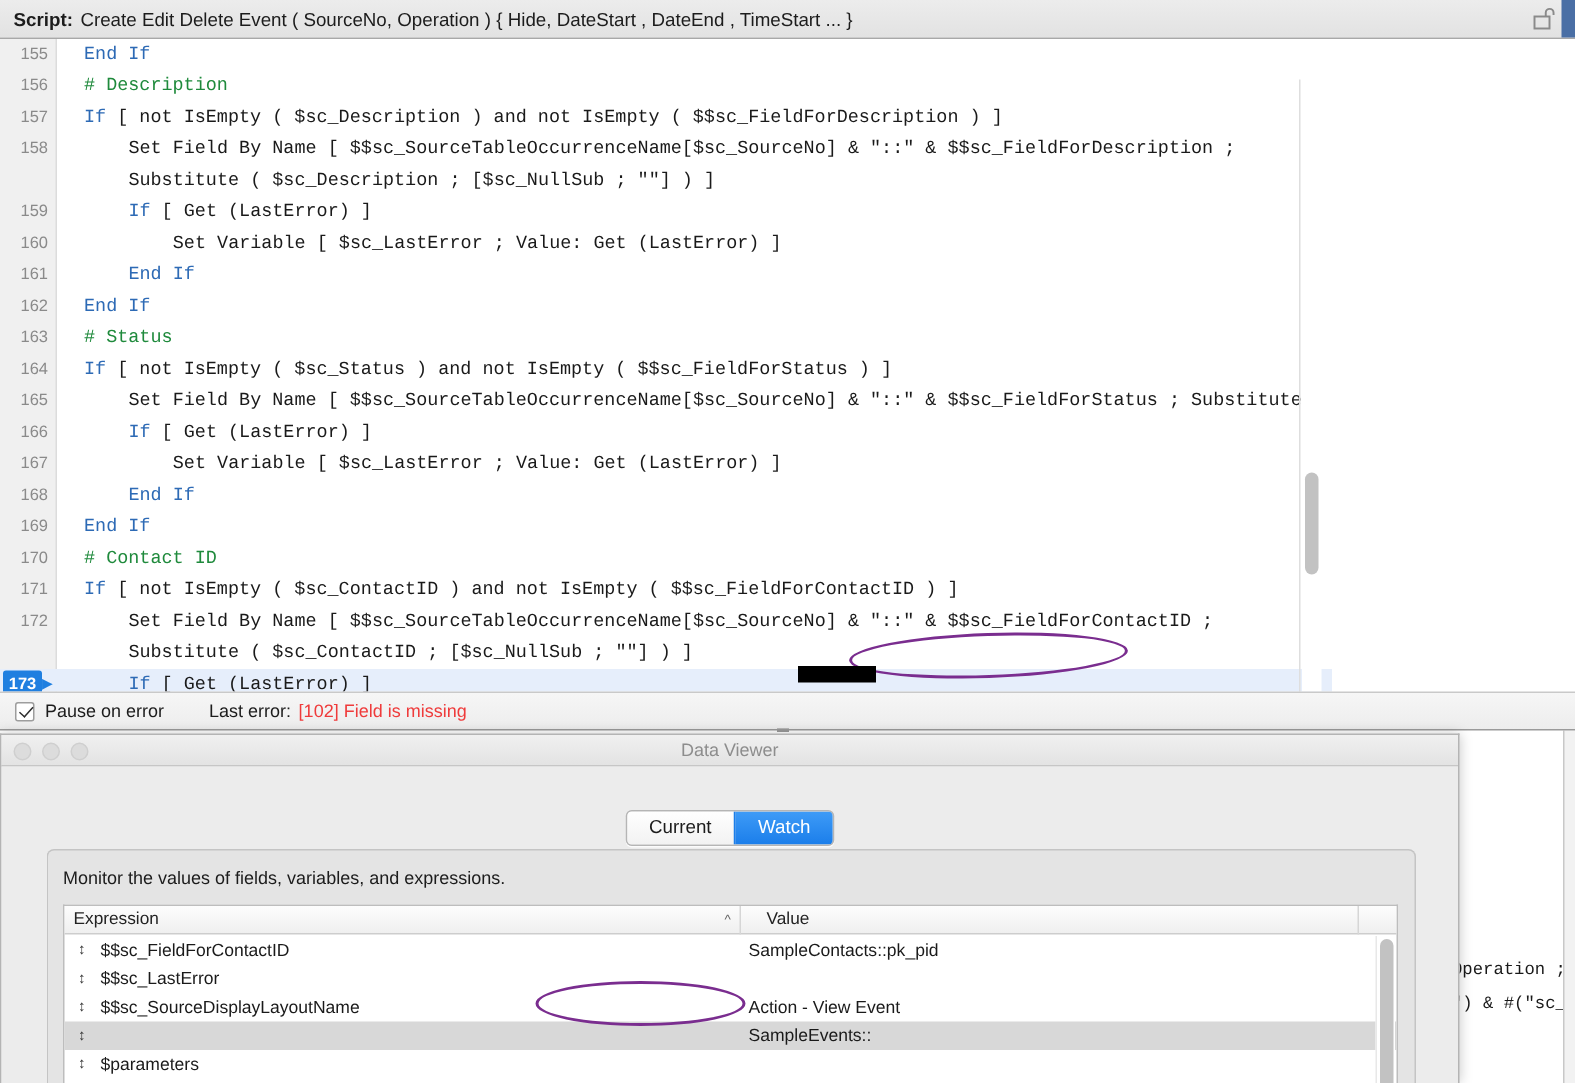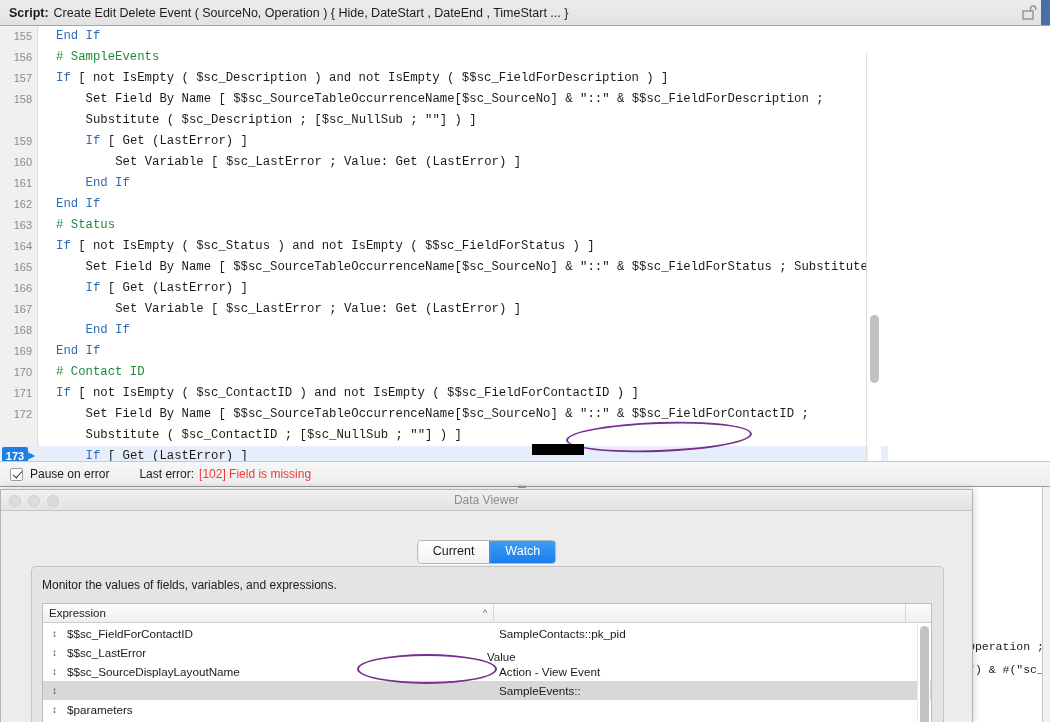--- a/index.html
+++ b/index.html
@@ -225,21 +225,21 @@
   .dv-thead {
     position: relative; height: 19px;
     background: linear-gradient(to bottom, #fdfdfd 0%, #efefef 100%);
     border-bottom: 1px solid #cdcdcd;
   }
   .dv-th {
     position: absolute; top: 0; line-height: 19px;
     font-size: 11.5px; color: #232323;
   }
   .dv-th.expr { left: 6px; }
-  .dv-th.value { left: 444px; margin-top: 44px; }
+  .dv-th.value { left: 468px; }
   .dv-sort-caret {
     position: absolute; left: 440px; top: 5px;
     font-size: 9px; color: #666; line-height: 9px;
   }
   .col-divider {
     position: absolute; top: 0; width: 1px; height: 19px; background: #d6d6d6;
   }
   .dv-rows { position: absolute; left: 0; top: 20px; width: 890px; }
   .dv-row {
     position: relative; height: 19px; line-height: 19px;
@@ -299,21 +299,21 @@
           <rect x="3" y="7" width="10" height="8" fill="none" stroke="#8a8a8a" stroke-width="1.3"></rect>
           <path d="M10.5 7 V4.5 a2.6 2.6 0 0 1 5.2 0 V6" fill="none" stroke="#8a8a8a" stroke-width="1.3"></path>
         </svg>
       </span>
     </div>
 
     <div class="code-pane">
       <div class="gutter"></div>
       <div class="code-rows" id="code-rows">
           <div class="code-row"><span class="ln">155</span><span class="txt kw" style="left: 56px;">End If</span></div>
-          <div class="code-row"><span class="ln">156</span><span class="txt cmt" style="left: 56px;"># SampleEvents</span></div>
+          <div class="code-row"><span class="ln">156</span><span class="txt cmt" style="left: 56px;"># Description</span></div>
           <div class="code-row"><span class="ln">157</span><span class="txt" style="left: 56px;"><span class="kw">If</span><span class="plain"> [ not IsEmpty ( $sc_Description ) and not IsEmpty ( $$sc_FieldForDescription ) ]</span></span></div>
           <div class="code-row"><span class="ln">158</span><span class="txt plain" style="left: 85.6px;">Set Field By Name [ $$sc_SourceTableOccurrenceName[$sc_SourceNo] &amp; "::" &amp; $$sc_FieldForDescription ;</span></div>
           <div class="code-row"><span class="ln"></span><span class="txt plain" style="left: 85.6px;">Substitute ( $sc_Description ; [$sc_NullSub ; ""] ) ]</span></div>
           <div class="code-row"><span class="ln">159</span><span class="txt" style="left: 85.6px;"><span class="kw">If</span><span class="plain"> [ Get (LastError) ]</span></span></div>
           <div class="code-row"><span class="ln">160</span><span class="txt plain" style="left: 115.2px;">Set Variable [ $sc_LastError ; Value: Get (LastError) ]</span></div>
           <div class="code-row"><span class="ln">161</span><span class="txt kw" style="left: 85.6px;">End If</span></div>
           <div class="code-row"><span class="ln">162</span><span class="txt kw" style="left: 56px;">End If</span></div>
           <div class="code-row"><span class="ln">163</span><span class="txt cmt" style="left: 56px;"># Status</span></div>
           <div class="code-row"><span class="ln">164</span><span class="txt" style="left: 56px;"><span class="kw">If</span><span class="plain"> [ not IsEmpty ( $sc_Status ) and not IsEmpty ( $$sc_FieldForStatus ) ]</span></span></div>
           <div class="code-row"><span class="ln">165</span><span class="txt plain" style="left: 85.6px;">Set Field By Name [ $$sc_SourceTableOccurrenceName[$sc_SourceNo] &amp; "::" &amp; $$sc_FieldForStatus ; Substitute ( $sc_Status ; [$sc_NullSub ; ""] ) )</span></div>

